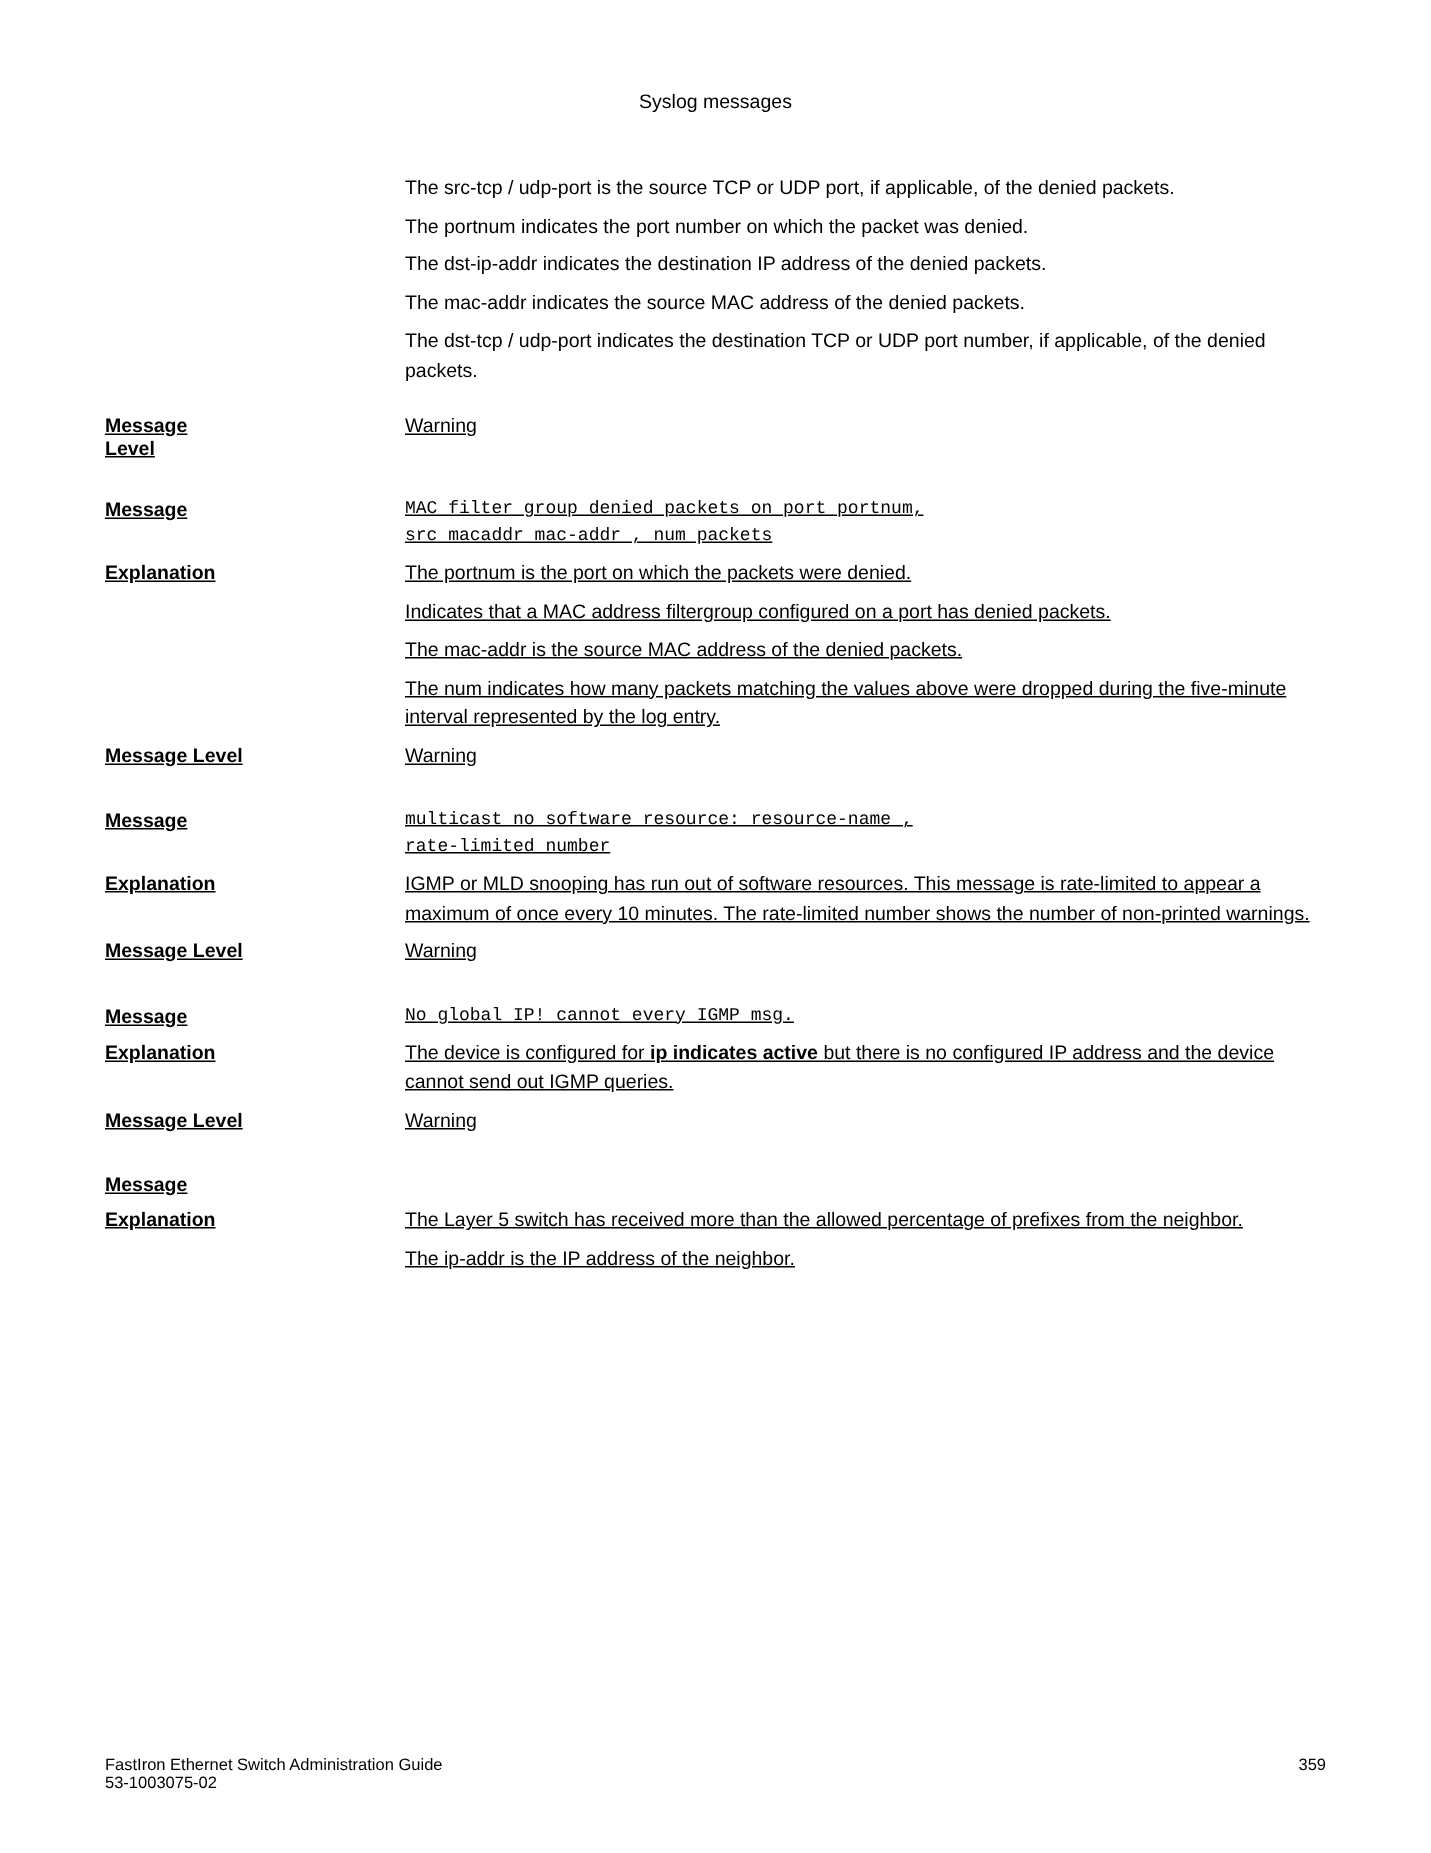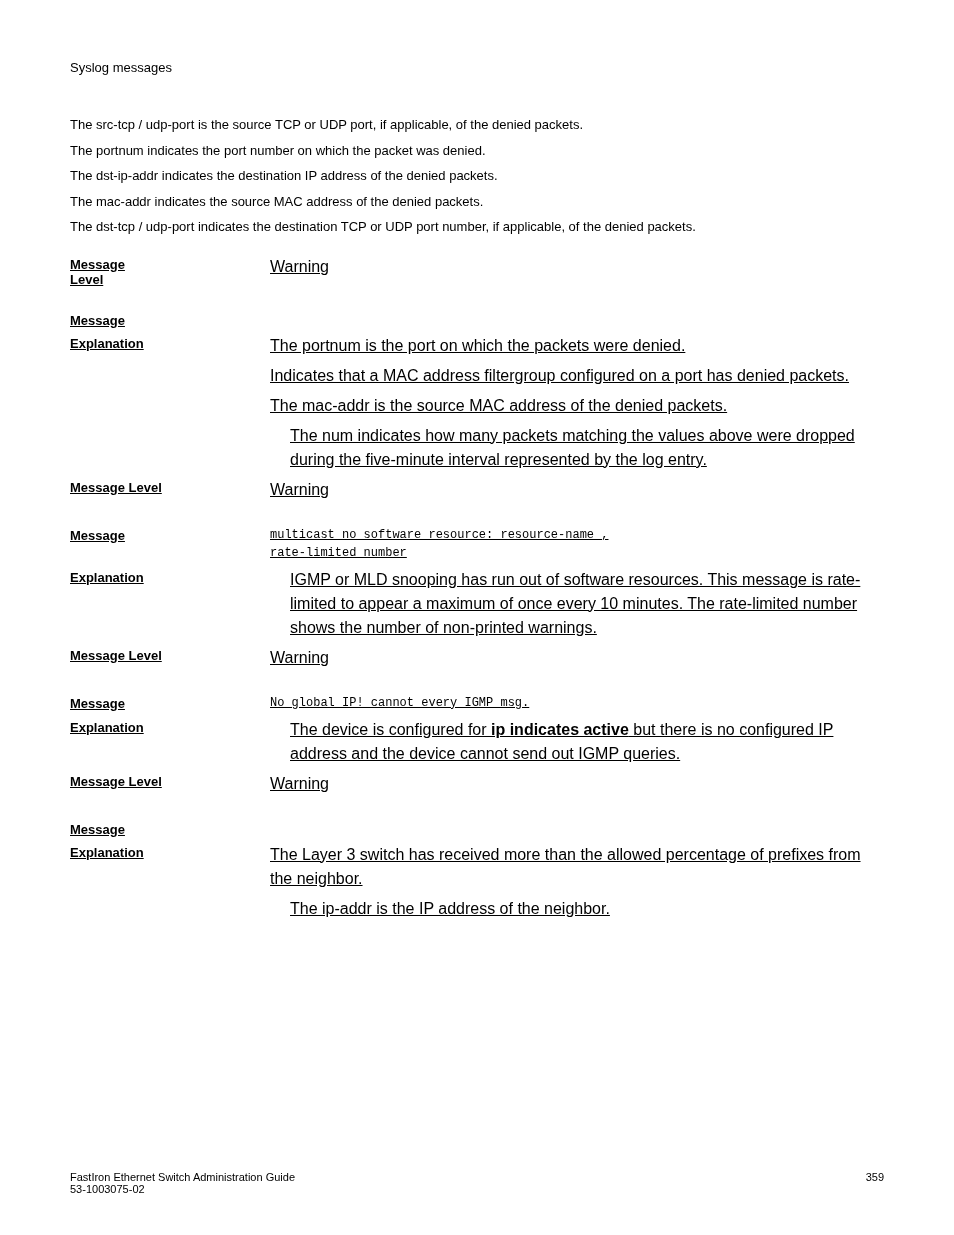--- a/index.html
+++ b/index.html
@@ -12,21 +12,21 @@
       min-height: 1235px;
       position: relative;
     }
     .page {
       width: 954px;
       min-height: 1235px;
       padding: 60px 70px 60px 70px;
       position: relative;
     }
     .header {
-      text-align: left;
+      text-align: center;
       font-size: 13px;
       color: #000;
       margin-bottom: 40px;
     }
     .footer {
       position: absolute;
       bottom: 40px;
       left: 70px;
       right: 70px;
       display: flex;
@@ -48,38 +48,38 @@
     .label-col {
       width: 200px;
       min-width: 200px;
       padding-right: 20px;
       font-weight: bold;
       font-size: 13px;
       padding-top: 2px;
     }
     .value-col {
       flex: 1;
-      font-size: 16px;
+      font-size: 13px;
       line-height: 1.5;
     }
     .value-col p {
       margin-bottom: 6px;
     }
     .value-col p:last-child {
       margin-bottom: 0;
-      margin-left: 20px;
     }
     .mono {
       font-family: 'Courier New', Courier, monospace;
       font-size: 12px;
     }
     .divider {
       height: 18px;
     }
     .intro-block {
+      margin-left: 200px;
       margin-bottom: 18px;
     }
     .intro-block p {
       margin-bottom: 6px;
       font-size: 13px;
       line-height: 1.5;
     }
   </style>
 </head>
 <body>
@@ -104,20 +104,24 @@
         <div class="label-col">Message<br>Level</div>
         <div class="value-col">Warning</div>
       </div>
     </div>
 
     <div class="divider"></div>
 
     <div class="entry">
       <div class="row">
         <div class="label-col">Message</div>
+        <div class="value-col mono">
+          MAC filter group denied packets on port portnum,<br>
+          src macaddr mac-addr , num packets
+        </div>
       </div>
       <div class="row">
         <div class="label-col">Explanation</div>
         <div class="value-col">
           <p>The portnum is the port on which the packets were denied.</p>
           <p>Indicates that a MAC address filtergroup configured on a port has denied packets.</p>
           <p>The mac-addr is the source MAC address of the denied packets.</p>
           <p>The num indicates how many packets matching the values above were dropped during the five-minute interval represented by the log entry.</p>
         </div>
       </div>
@@ -170,21 +174,21 @@
 
     <div class="divider"></div>
 
     <div class="entry">
       <div class="row">
         <div class="label-col">Message</div>
       </div>
       <div class="row">
         <div class="label-col">Explanation</div>
         <div class="value-col">
-          <p>The Layer 3 switch has received more than the allowed percentage of prefixes from the neighbor.</p>
+          <p>The Layer 5 switch has received more than the allowed percentage of prefixes from the neighbor.</p>
           <p>The ip-addr is the IP address of the neighbor.</p>
         </div>
       </div>
     </div>
 
   </div>
 
   <div class="footer">
     <div>
       <span>FastIron Ethernet Switch Administration Guide</span><br>

